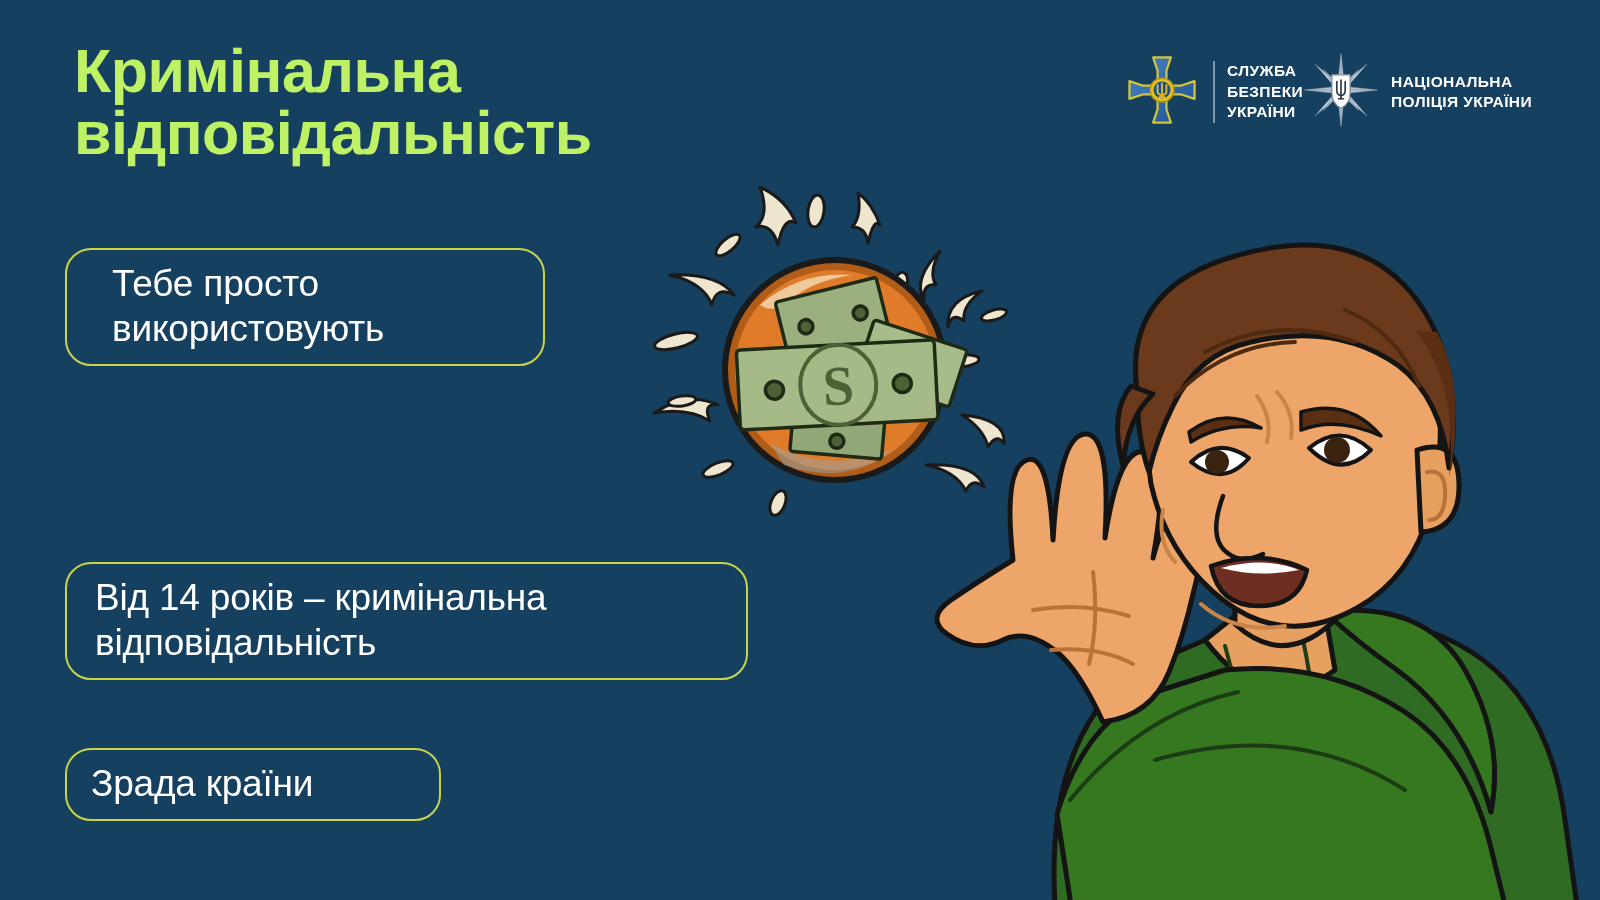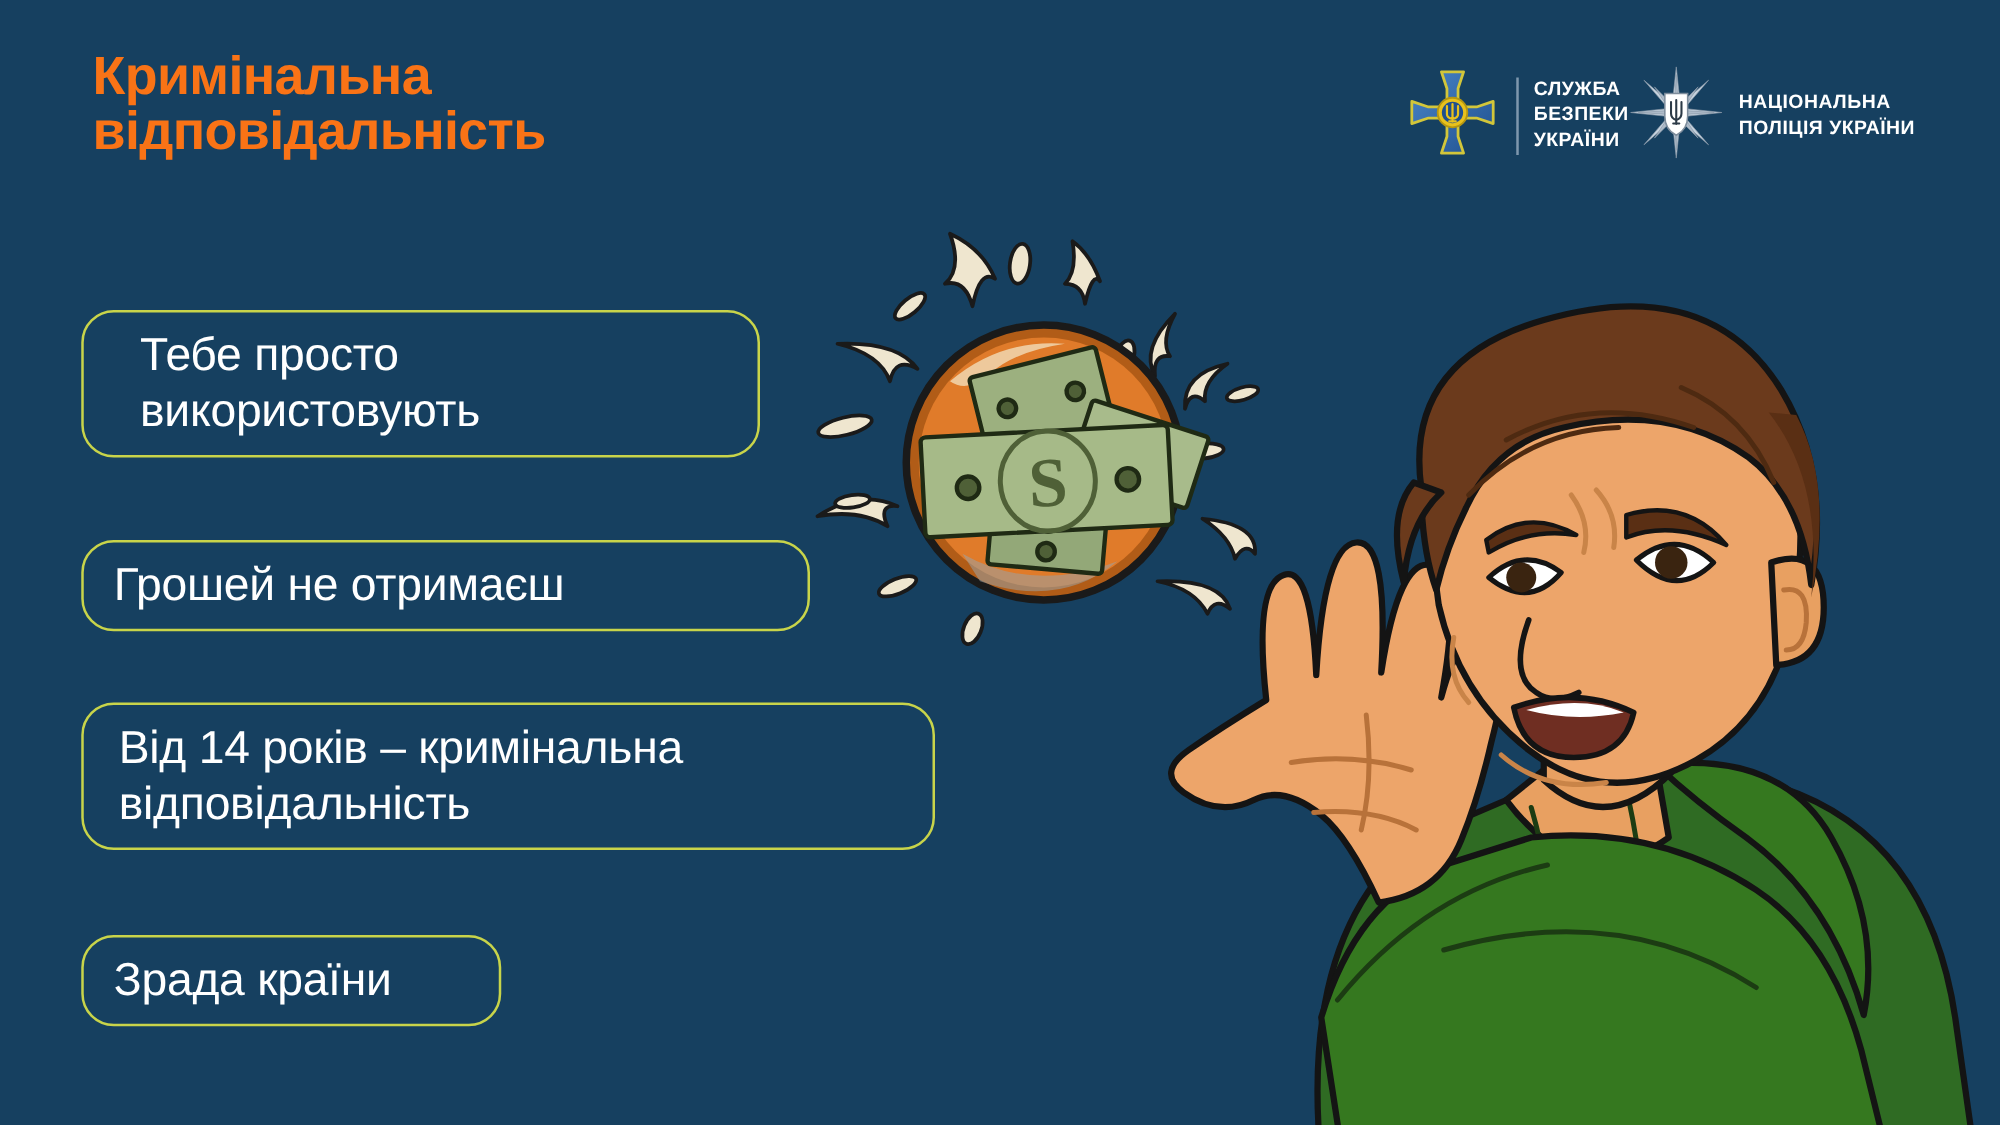--- a/index.html
+++ b/index.html
@@ -16,22 +16,22 @@
     overflow: hidden;
     font-family: "Liberation Sans", sans-serif;
   }
 
   
   .title {
     position: absolute;
     left: 74px;
     top: 40px;
     width: 760px;
-    color: #f97316;
-    font-size: 43px;
+    color: #bef264;
+    font-size: 61px;
     font-weight: bold;
     line-height: 1.02;
     letter-spacing: -0.5px;
     white-space: pre-line;
   }
 
   
   .logos {
     position: absolute;
     right: 68px;
@@ -68,24 +68,24 @@
     border-radius: 26px;
     color: #ffffff;
     font-size: 37px;
     font-weight: 500;
     line-height: 1.22;
     letter-spacing: -0.2px;
     padding: 11px 22px 13px 24px;
     white-space: pre-line;
     background: transparent;
   }
-  #badge-0 { left: 65px; top: 248px; width: 543px; padding-left: 45px; }
+  #badge-0 { left: 65px; top: 248px; width: 480px; padding-left: 45px; }
   #badge-1 { left: 65px; top: 432px; width: 583px; }
   #badge-2 { left: 65px; top: 562px; width: 683px; padding-left: 28px; }
-  #badge-3 { left: 65px; top: 748px; width: 336px; }
+  #badge-3 { left: 65px; top: 748px; width: 376px; }
 
   
   .art { position: absolute; pointer-events: none; }
   #coin-art { left: 610px; top: 165px; width: 450px; height: 400px; }
   #boy-art  { left: 905px; top: 200px; width: 700px; height: 705px; }
 </style>
 </head>
 <body>
 
 <div id="poster" style="background: rgb(22, 64, 96);">
@@ -145,21 +145,20 @@
           <path d="M50 37 L50 62 M44.5 39 L44.5 51 Q44.5 56 50 58 M55.5 39 L55.5 51 Q55.5 56 50 58 M46.8 61.5 L53.2 61.5" stroke="#2c3a47" stroke-width="2.2" fill="none" stroke-linecap="round"></path>
         </svg>
       </span>
       <span class="logo-text">НАЦІОНАЛЬНА
 ПОЛІЦІЯ УКРАЇНИ</span>
     </div>
   </div>
 
   <div class="badge" id="badge-0">Тебе просто
 використовують</div>
-  <div class="badge" id="badge-1">Грошей не отримаєш</div>
   <div class="badge" id="badge-2">Від 14 років – кримінальна
 відповідальність</div>
   <div class="badge" id="badge-3">Зрада країни</div>
 
   <div class="art" id="coin-art">
     <svg width="450" height="400" viewBox="0 0 450 400" aria-hidden="true">
       <g stroke="#1a1a1a" stroke-width="3" stroke-linejoin="round" fill="#efe6cf">
         <path d="M150 22 q10 28 -4 40 q16 -4 22 18 q6 -30 18 -22 q-10 -24 -36 -36 z"></path>
         <path d="M248 28 q4 24 -6 34 q14 0 16 16 q6 -26 12 -18 q-8 -22 -22 -32 z"></path>
         <path d="M60 110 q34 8 42 30 q4 -20 22 -10 q-16 -22 -64 -20 z"></path>

